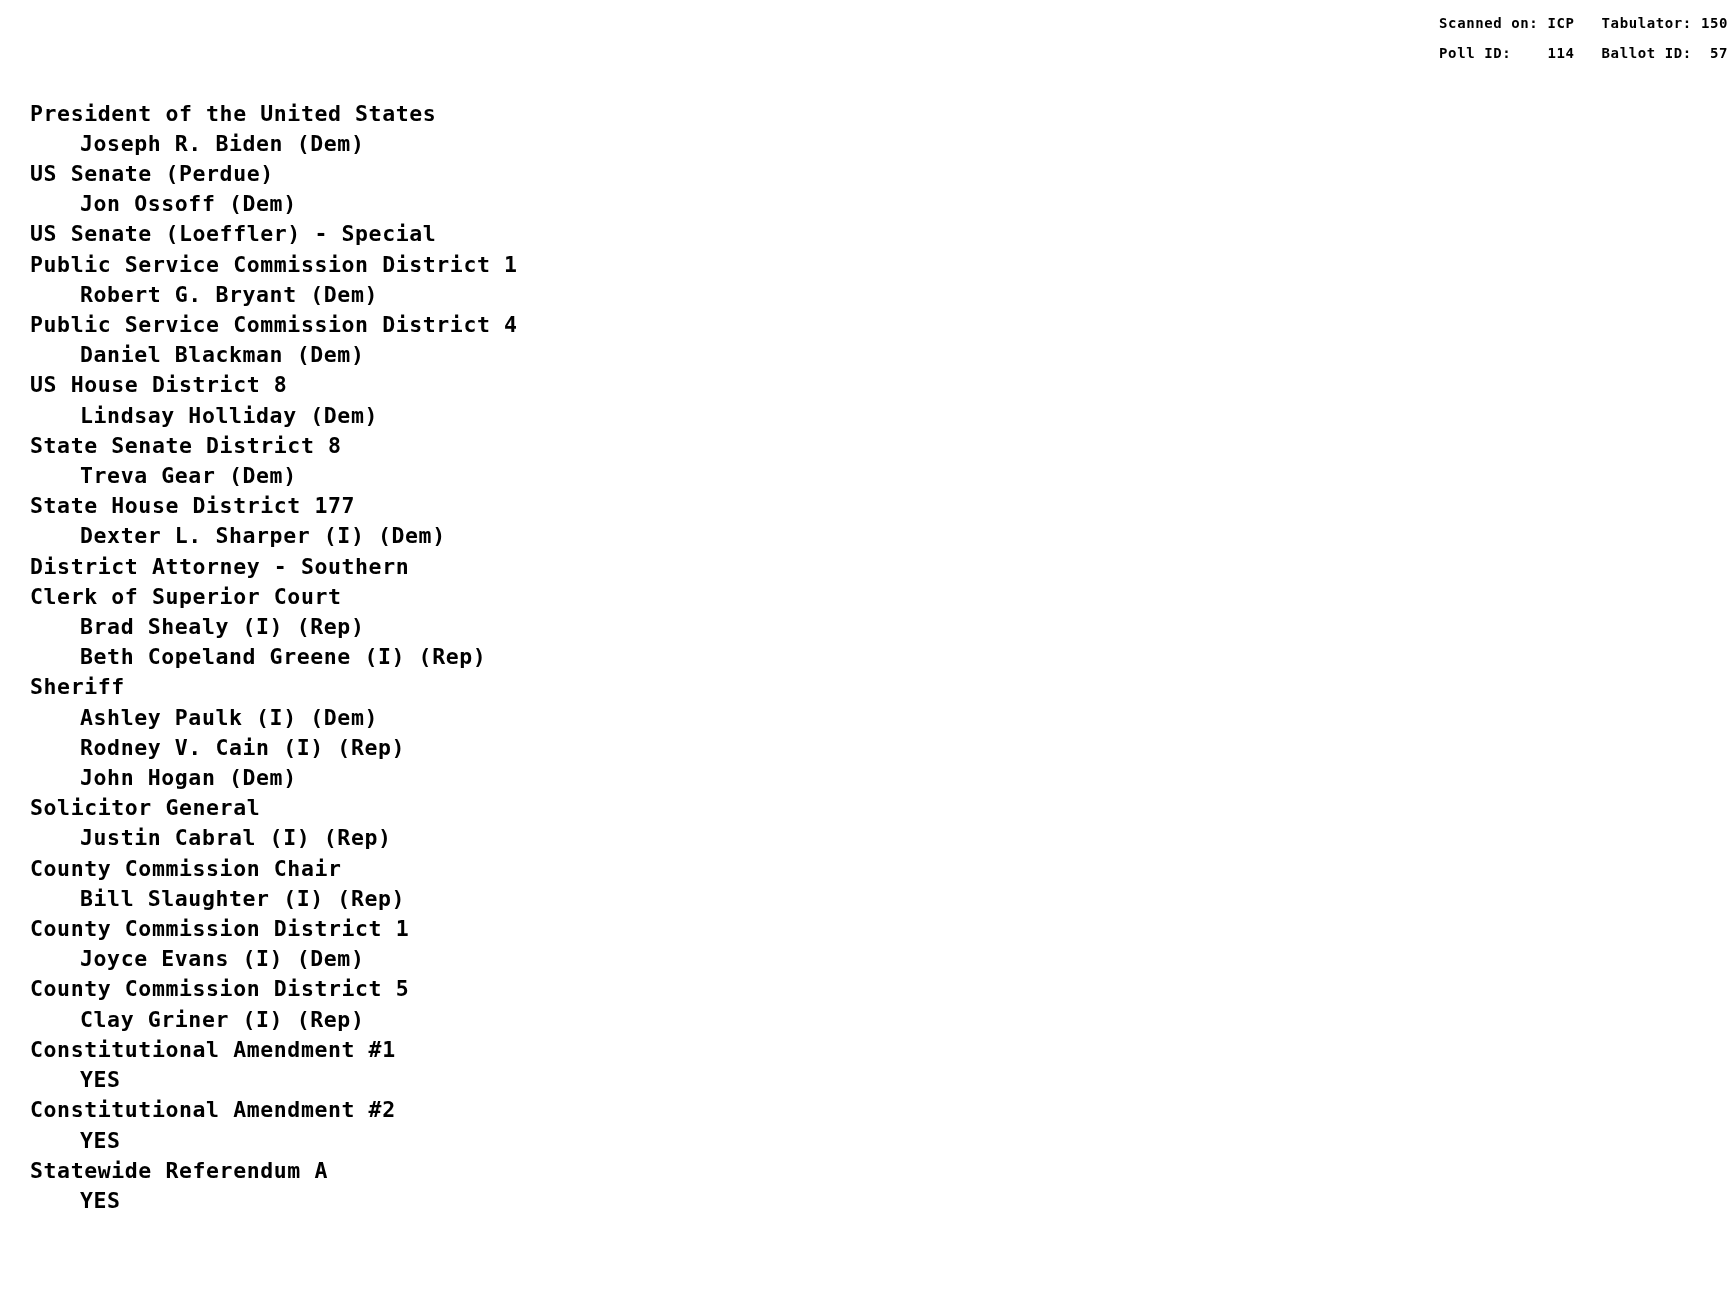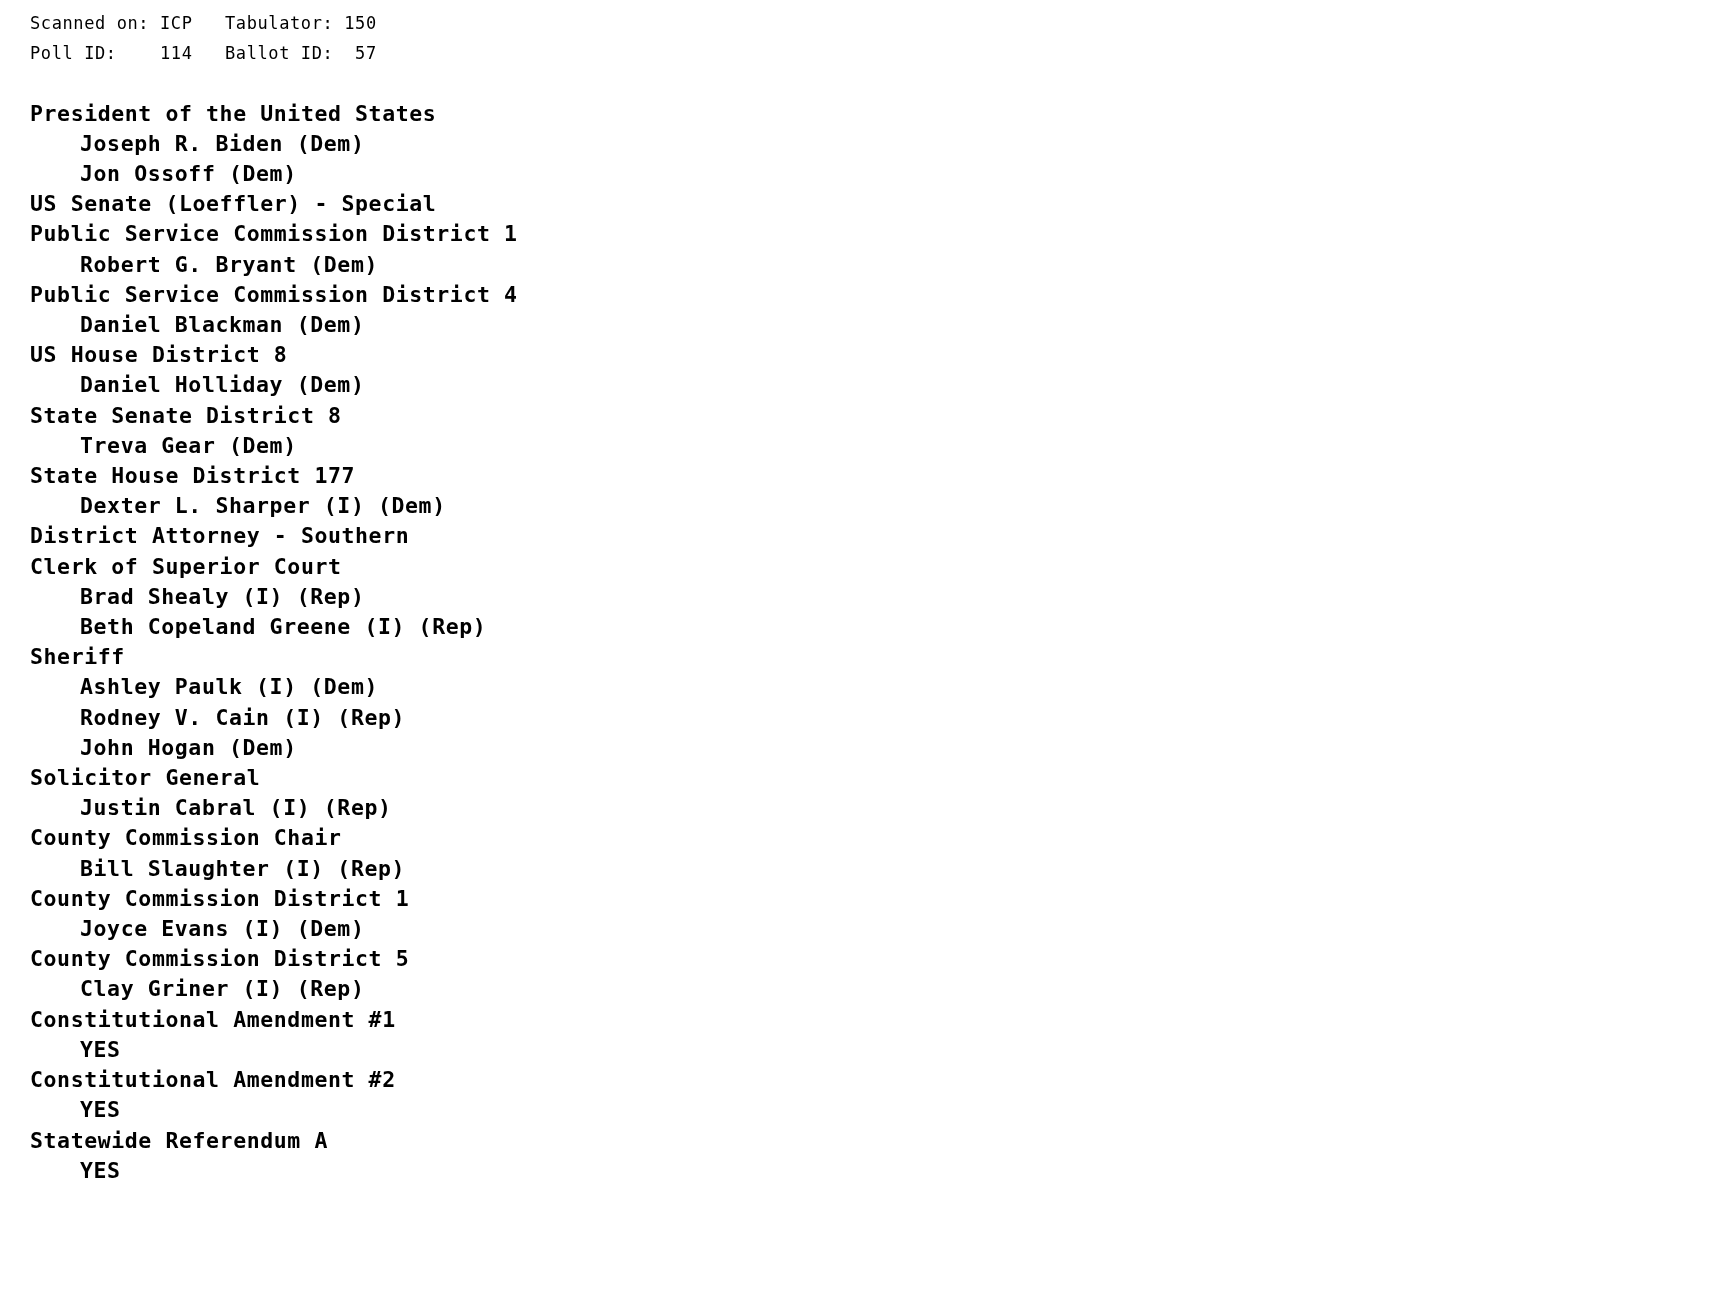--- a/index.html
+++ b/index.html
@@ -19,25 +19,26 @@
     box-sizing: border-box;
   }
   .line {
     font-size: 21.5px;
     line-height: 30.2px;
     font-weight: bold;
     letter-spacing: 0.6px;
     white-space: pre;
   }
   .header-line {
-    font-size: 17px;
+    font-size: 14px;
     line-height: 30.2px;
-    font-weight: normal;
+    font-weight: bold;
     letter-spacing: 0.6px;
     white-space: pre;
+    text-align: right;
   }
   .blank {
     height: 30.2px;
   }
   .contest {
     margin: 0;
   }
   .choice {
     margin: 0;
     padding-left: 50px;
@@ -46,28 +47,29 @@
 </head>
 <body>
 
 <div class="page">
   <div class="header-line">Scanned on: ICP   Tabulator: 150</div>
   <div class="header-line">Poll ID:    114   Ballot ID:  57</div>
   <div class="blank"></div>
   <div id="contest-list">
       <div class="line contest">President of the United States</div>
       <div class="line choice">Joseph R. Biden (Dem)</div>
+      <div class="line contest">US Senate (Perdue)</div>
       <div class="line choice">Jon Ossoff (Dem)</div>
       <div class="line contest">US Senate (Loeffler) - Special</div>
       <div class="line contest">Public Service Commission District 1</div>
       <div class="line choice">Robert G. Bryant (Dem)</div>
       <div class="line contest">Public Service Commission District 4</div>
       <div class="line choice">Daniel Blackman (Dem)</div>
       <div class="line contest">US House District 8</div>
-      <div class="line choice">Daniel Holliday (Dem)</div>
+      <div class="line choice">Lindsay Holliday (Dem)</div>
       <div class="line contest">State Senate District 8</div>
       <div class="line choice">Treva Gear (Dem)</div>
       <div class="line contest">State House District 177</div>
       <div class="line choice">Dexter L. Sharper (I) (Dem)</div>
       <div class="line contest">District Attorney - Southern</div>
       <div class="line contest">Clerk of Superior Court</div>
       <div class="line choice">Brad Shealy (I) (Rep)</div>
       <div class="line choice">Beth Copeland Greene (I) (Rep)</div>
       <div class="line contest">Sheriff</div>
       <div class="line choice">Ashley Paulk (I) (Dem)</div>

